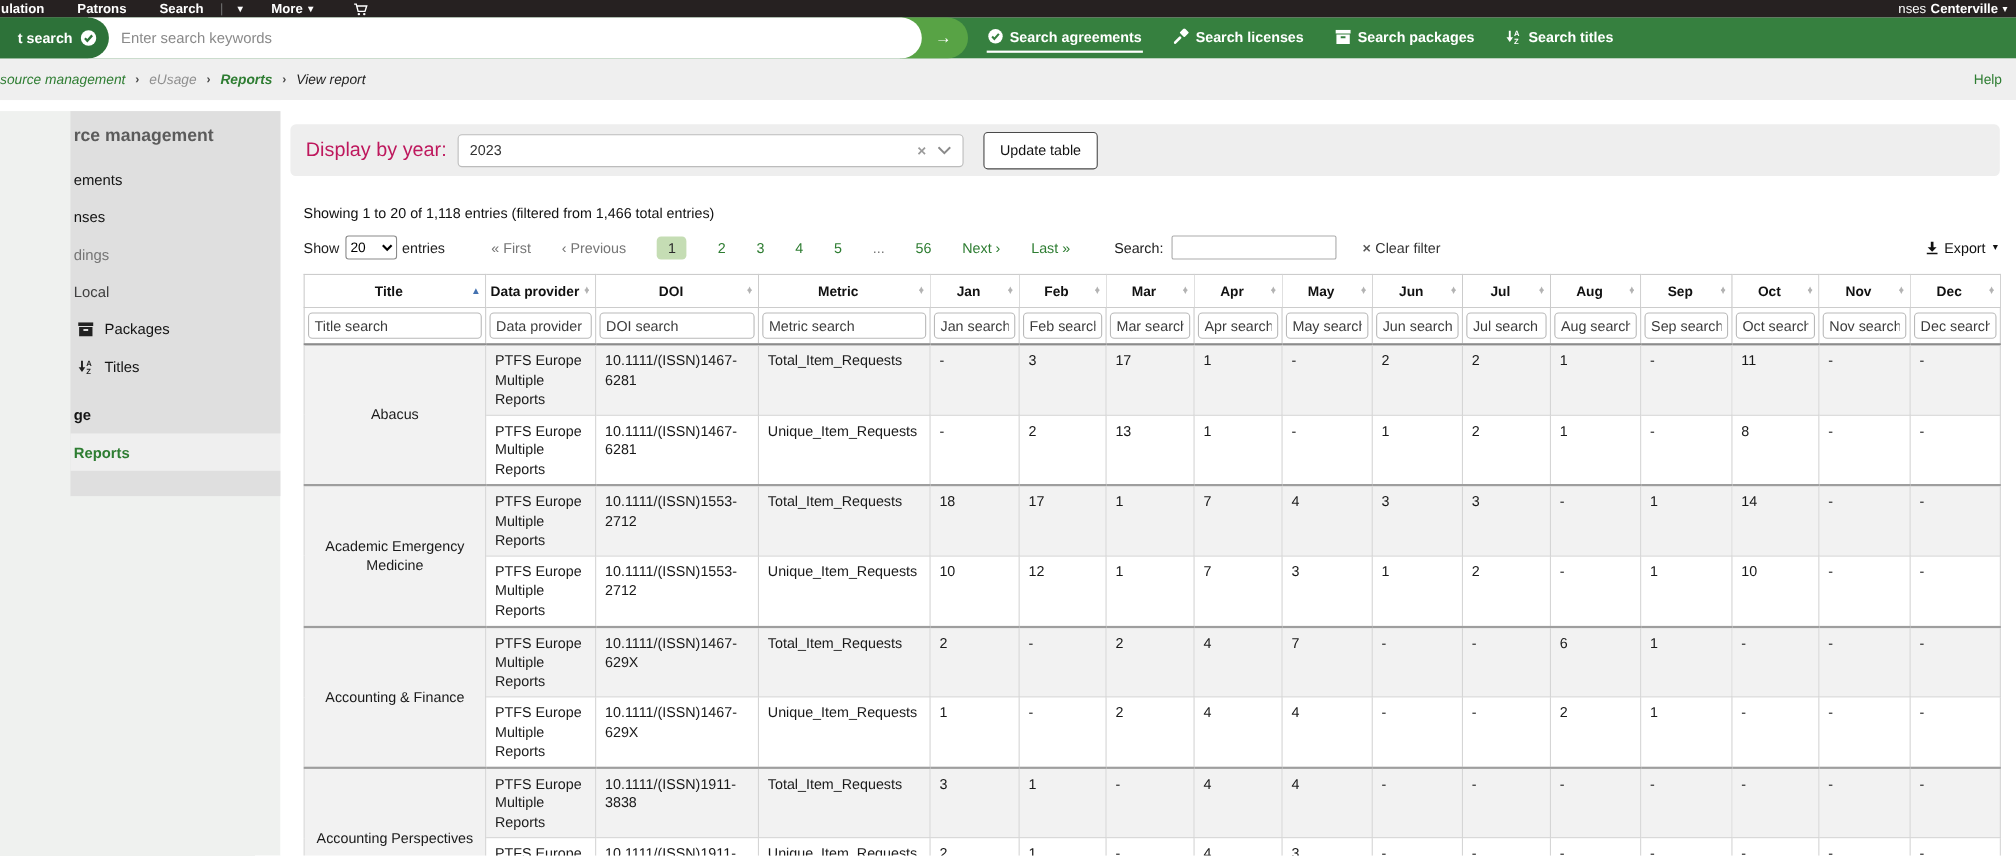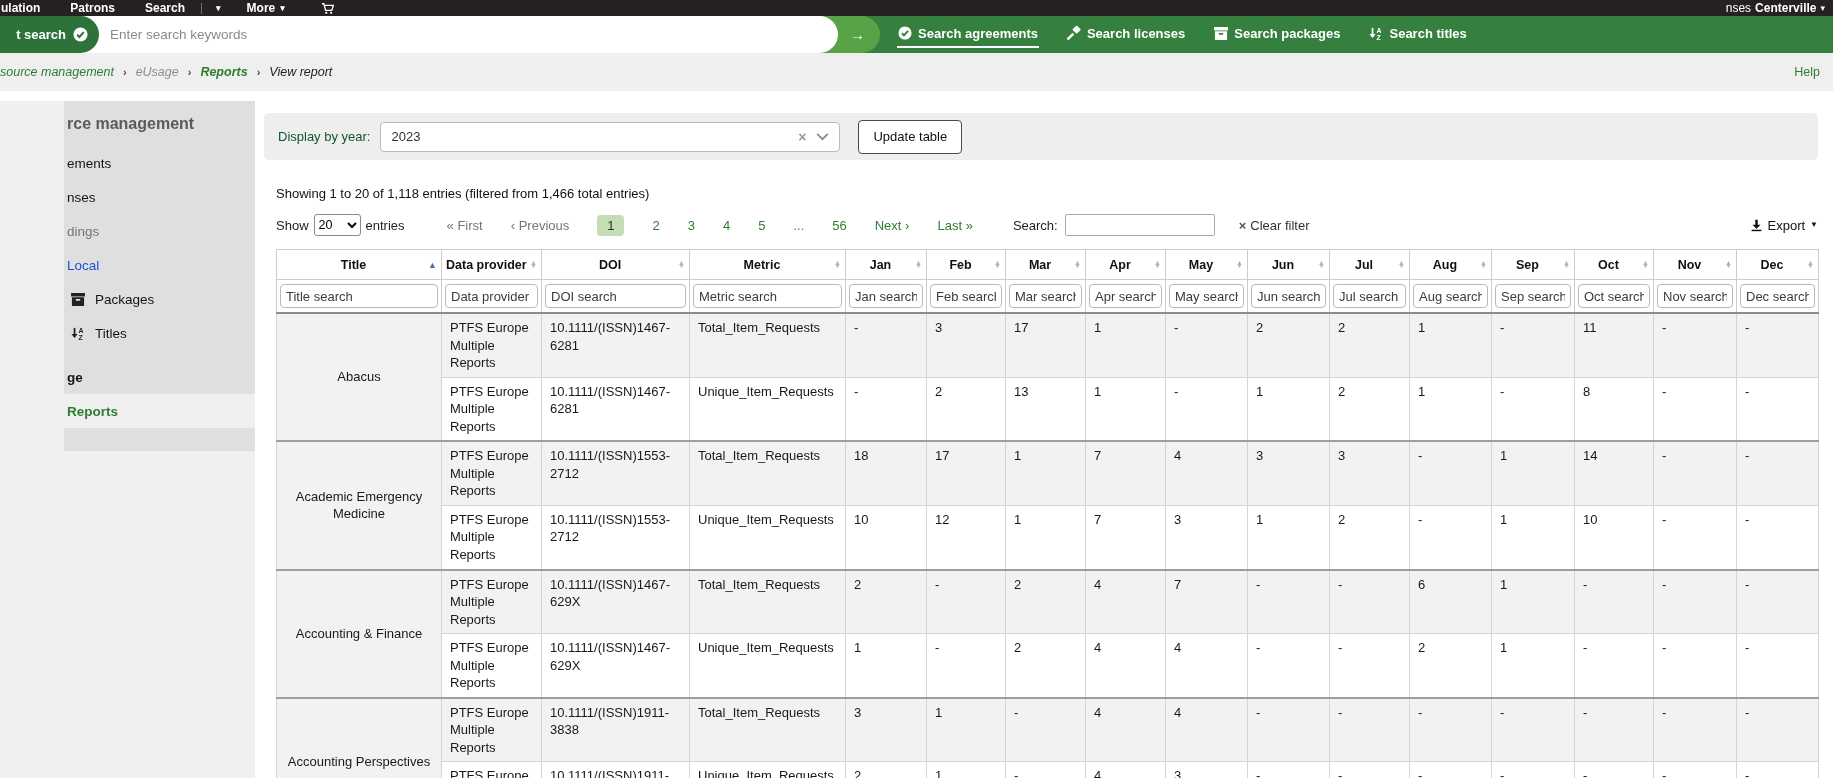--- a/index.html
+++ b/index.html
@@ -58,32 +58,32 @@
   .bc-bold { color:#2e7d32; font-weight:700; }
   .bc-current { color:#222; }
   .bc-sep { margin:0 9px; color:#4a4a4a; font-style:normal; font-weight:700; font-size:11px; }
   .bc-help { margin-left:auto; margin-right:13px; color:#2e7d32; font-style:normal; }
   
   .page-band { position:absolute; left:0; top:101px; width:255px; height:677px; background:#eff1ef; }
   .sidebar { position:absolute; left:16px; top:101px; width:235px; background:#dfdfdf; padding-bottom:23px;margin-left:48px; }
   .sb-heading { height:45px; display:flex; align-items:center; padding-left:3px; font-size:16px; font-weight:700; color:#5b5b5b; }
   .sb-item { height:34px; display:flex; align-items:center; padding-left:3px; font-size:13.5px; color:#141414; cursor:pointer; }
   .sb-item.section { color:#757575; font-weight:400; }
-  .sb-item.muted { color:#1d4ed8; }
+  .sb-item.muted { color:#404040; }
   .sb-item.indent { padding-left:7px; gap:10px; }
   .sb-item.heading2 { font-weight:700; margin-top:10px; }
   .sb-item.active { background:#efefef; color:#2e7d32; font-weight:700; }
   .sb-icon { display:flex; align-items:center; color:#222; }
   
   .main { position:absolute; left:255px; top:91px; width:1578px; height:687px; background:#fff; }
   .panel {
     margin:22px 15px 0 9px; height:47px; background:#eeeeee; border-radius:5px;
     display:flex; align-items:center; padding:0 14px;
   }
-  .panel-label { font-size:13px; color:#14532d; }
+  .panel-label { font-size:18px; color:#be185d; }
   .year-select {
     margin-left:10px; width:460px; height:30px; background:#fff;
     border:1px solid #bcbcbc; border-radius:4px;
     display:flex; align-items:center; padding:12px 10px; font-size:13px; color:#333; cursor:pointer;
   }
   .ys-value { flex:1; }
   .ys-clear { color:#9a9a9a; font-size:14px; font-weight:700; margin-right:10px; cursor:pointer; }
   .ys-chev { display:flex; align-items:center; }
   .update-btn {
     margin-left:18px; height:34px; padding:0 14px; background:#fff;

